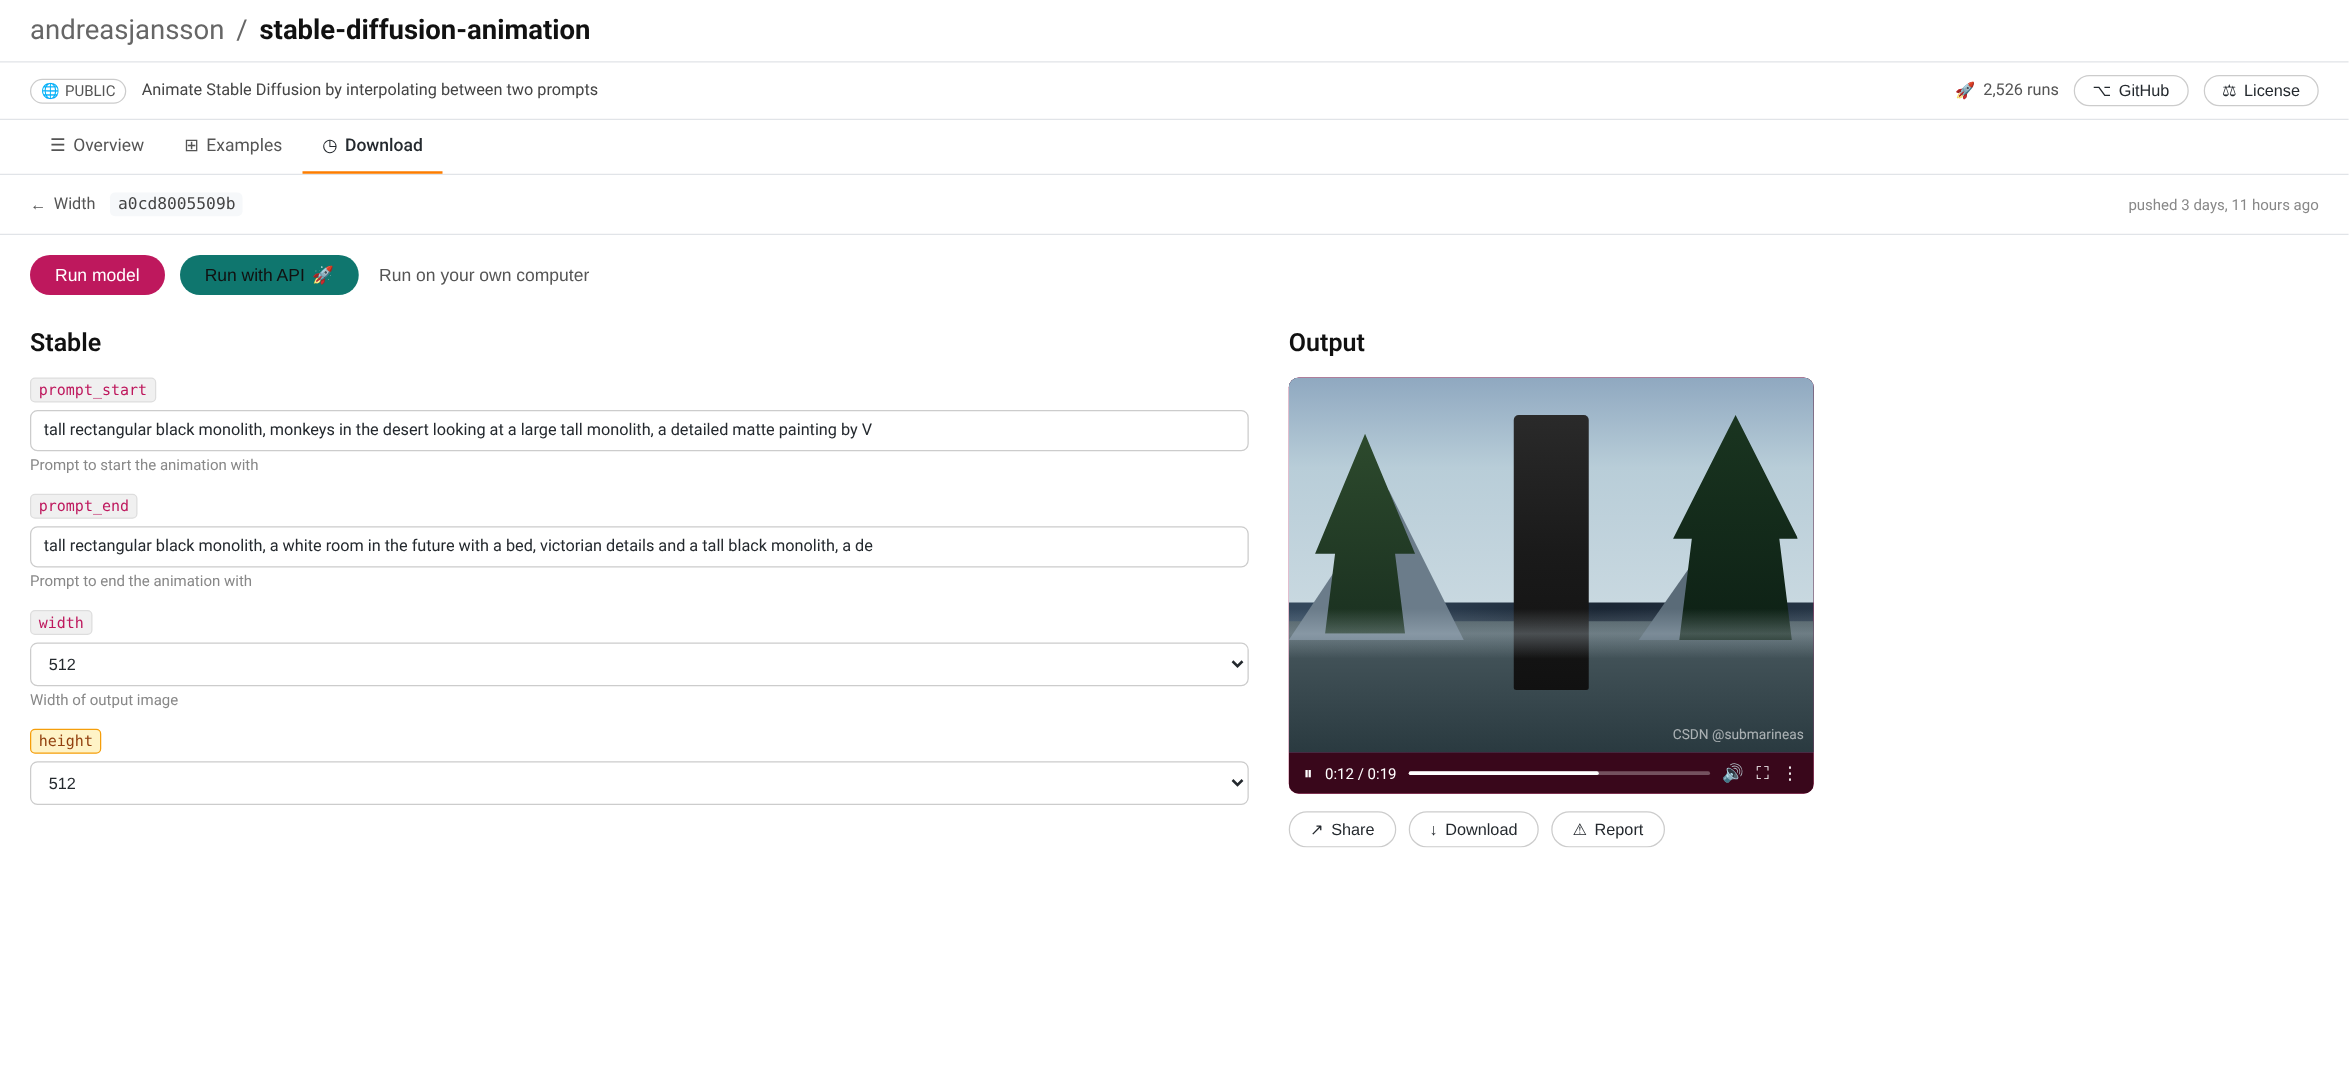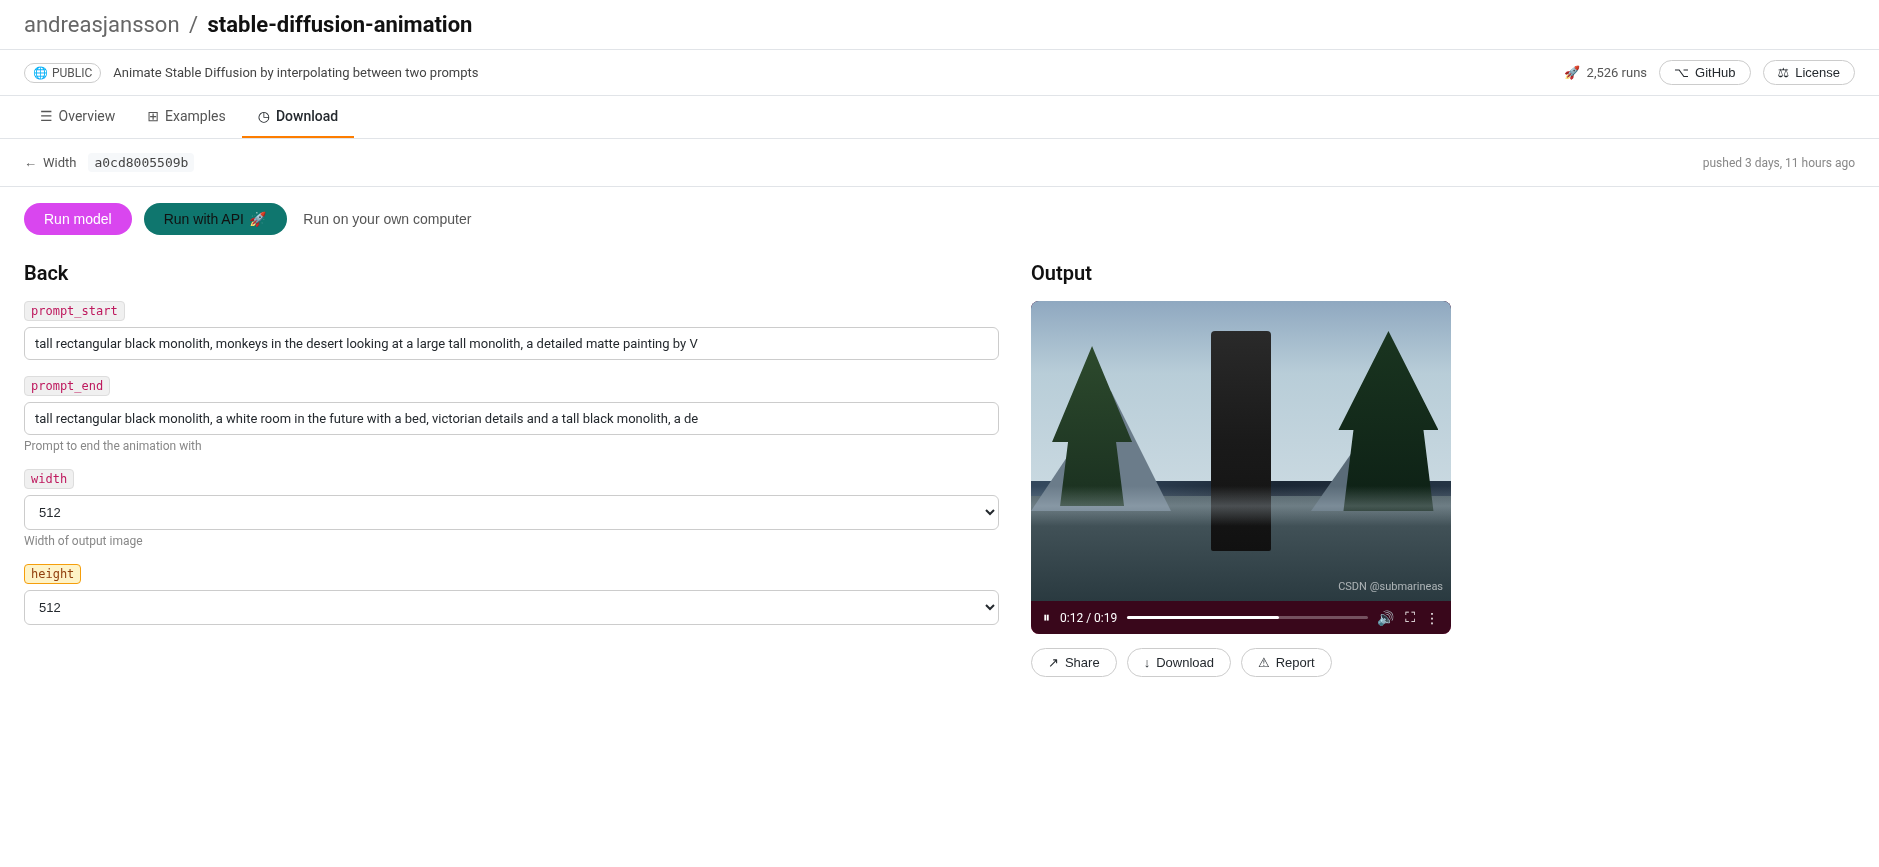--- a/index.html
+++ b/index.html
@@ -22,21 +22,21 @@
     .tabs { display: flex; padding: 0 24px; border-bottom: 1px solid #e1e4e8; gap: 0; }
     .tab { display: flex; align-items: center; gap: 6px; padding: 12px 16px; font-size: 14px; color: #555; cursor: pointer; border-bottom: 2px solid transparent; text-decoration: none; }
     .tab.active { color: #24292e; border-bottom: 2px solid #fd7d00; font-weight: 500; }
     
     .version-bar { display: flex; align-items: center; justify-content: space-between; padding: 14px 24px; border-bottom: 1px solid #e1e4e8; }
     .back-link { display: flex; align-items: center; gap: 6px; color: #555; font-size: 13px; cursor: pointer; text-decoration: none; }
     .version-hash { font-family: monospace; font-size: 13px; color: #444; background: #f6f8fa; padding: 2px 6px; border-radius: 4px; }
     .pushed-info { font-size: 12px; color: #888; }
     
     .run-buttons { display: flex; align-items: center; gap: 12px; padding: 16px 24px; }
-    .btn-run-model { background: #d946ef; color: #fff; border: none; border-radius: 20px; padding: 8px 20px; font-size: 14px; font-weight: 500; cursor: pointer; }
+    .btn-run-model { background: #be185d; color: #fff; border: none; border-radius: 20px; padding: 8px 20px; font-size: 14px; font-weight: 500; cursor: pointer; }
     .btn-run-api { display: flex; align-items: center; gap: 6px; background: #0f766e; color: #111; border: none; border-radius: 20px; padding: 8px 20px; font-size: 14px; font-weight: 500; cursor: pointer; }
     .btn-run-computer { background: none; border: none; color: #555; font-size: 14px; cursor: pointer; padding: 8px 4px; }
     
     .main-content { display: flex; gap: 0; padding: 0 24px; }
     
     .input-section { flex: 0 0 55%; padding-right: 32px; padding-top: 10px; }
     .output-section { flex: 1; padding-top: 10px; }
     
     .section-title { font-size: 20px; font-weight: 600; margin-bottom: 16px; color: #111; }
     
@@ -145,25 +145,26 @@
   <button class="btn-run-api">
     <span>Run with API</span>
     <span>🚀</span>
   </button>
   <button class="btn-run-computer">Run on your own computer</button>
 </div>
 
 <div class="main-content">
 
   <div class="input-section">
-    <div class="section-title">Back</div>
+    <div class="section-title">Stable</div>
 
     <div class="field-group">
       <span class="field-label">prompt_start</span>
       <input class="field-input" type="text" value="tall rectangular black monolith, monkeys in the desert looking at a large tall monolith, a detailed matte painting by V" style="">
+      <div class="field-hint">Prompt to start the animation with</div>
     </div>
 
     <div class="field-group">
       <span class="field-label">prompt_end</span>
       <input class="field-input" type="text" value="tall rectangular black monolith, a white room in the future with a bed, victorian details and a tall black monolith, a de" style="">
       <div class="field-hint">Prompt to end the animation with</div>
     </div>
 
     <div class="field-group">
       <span class="field-label">width</span>

